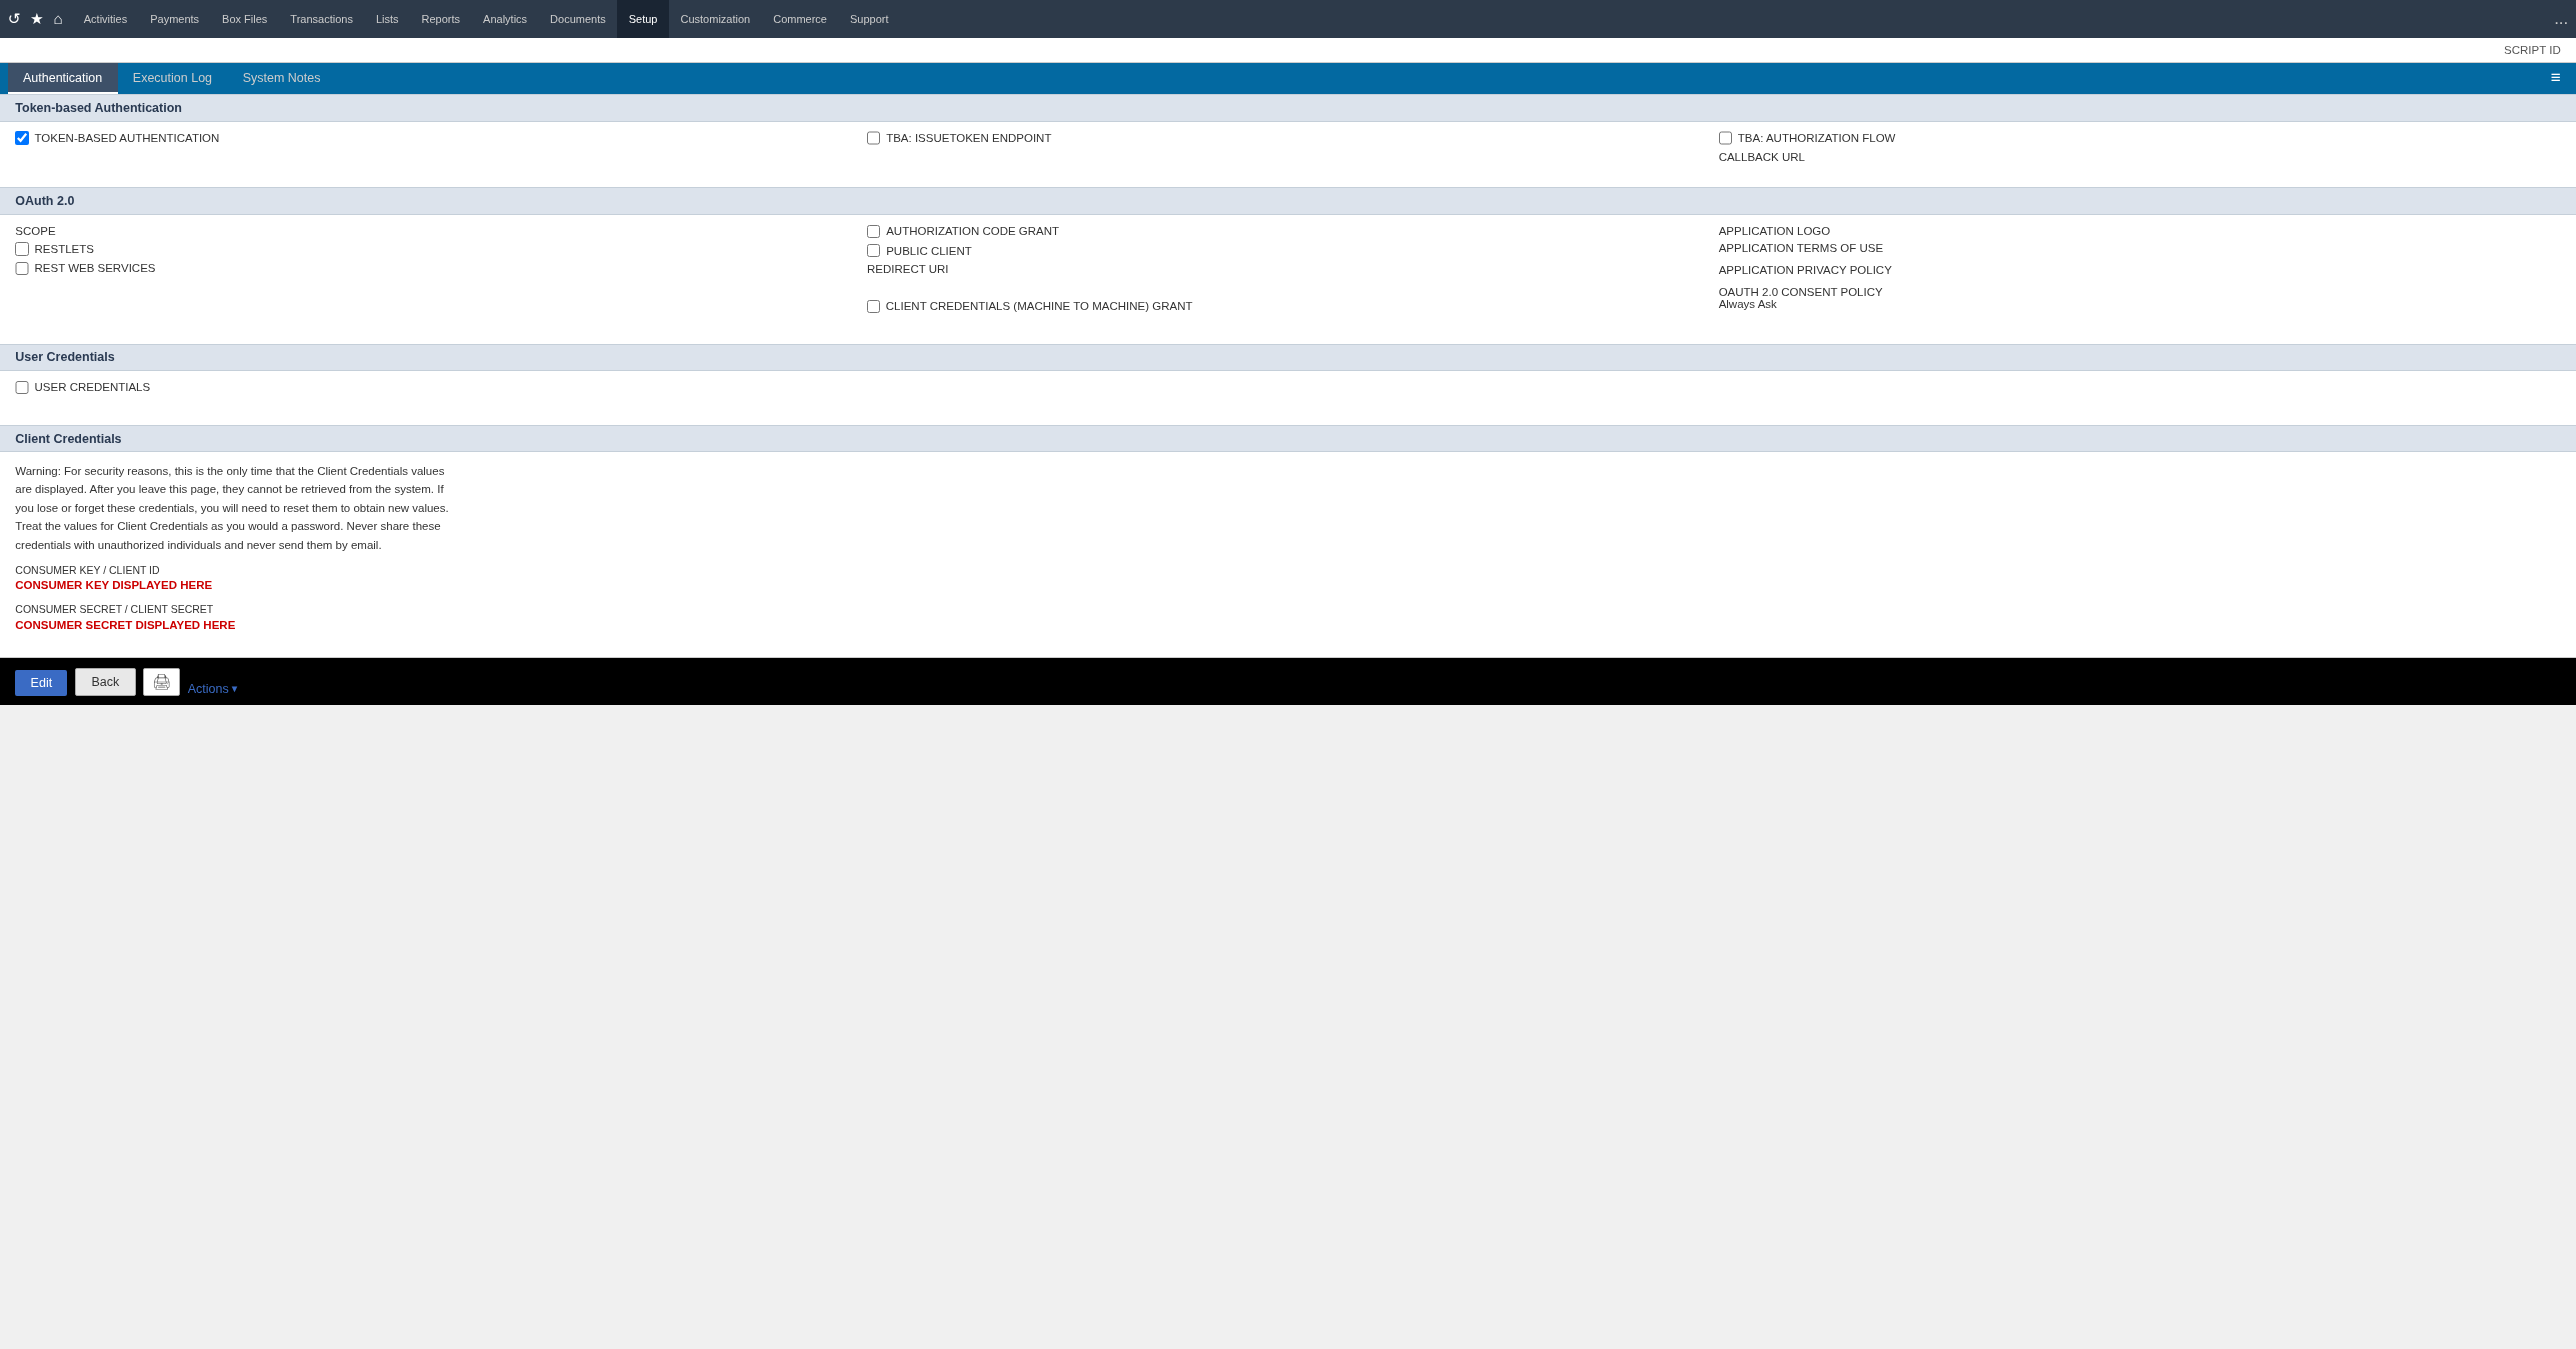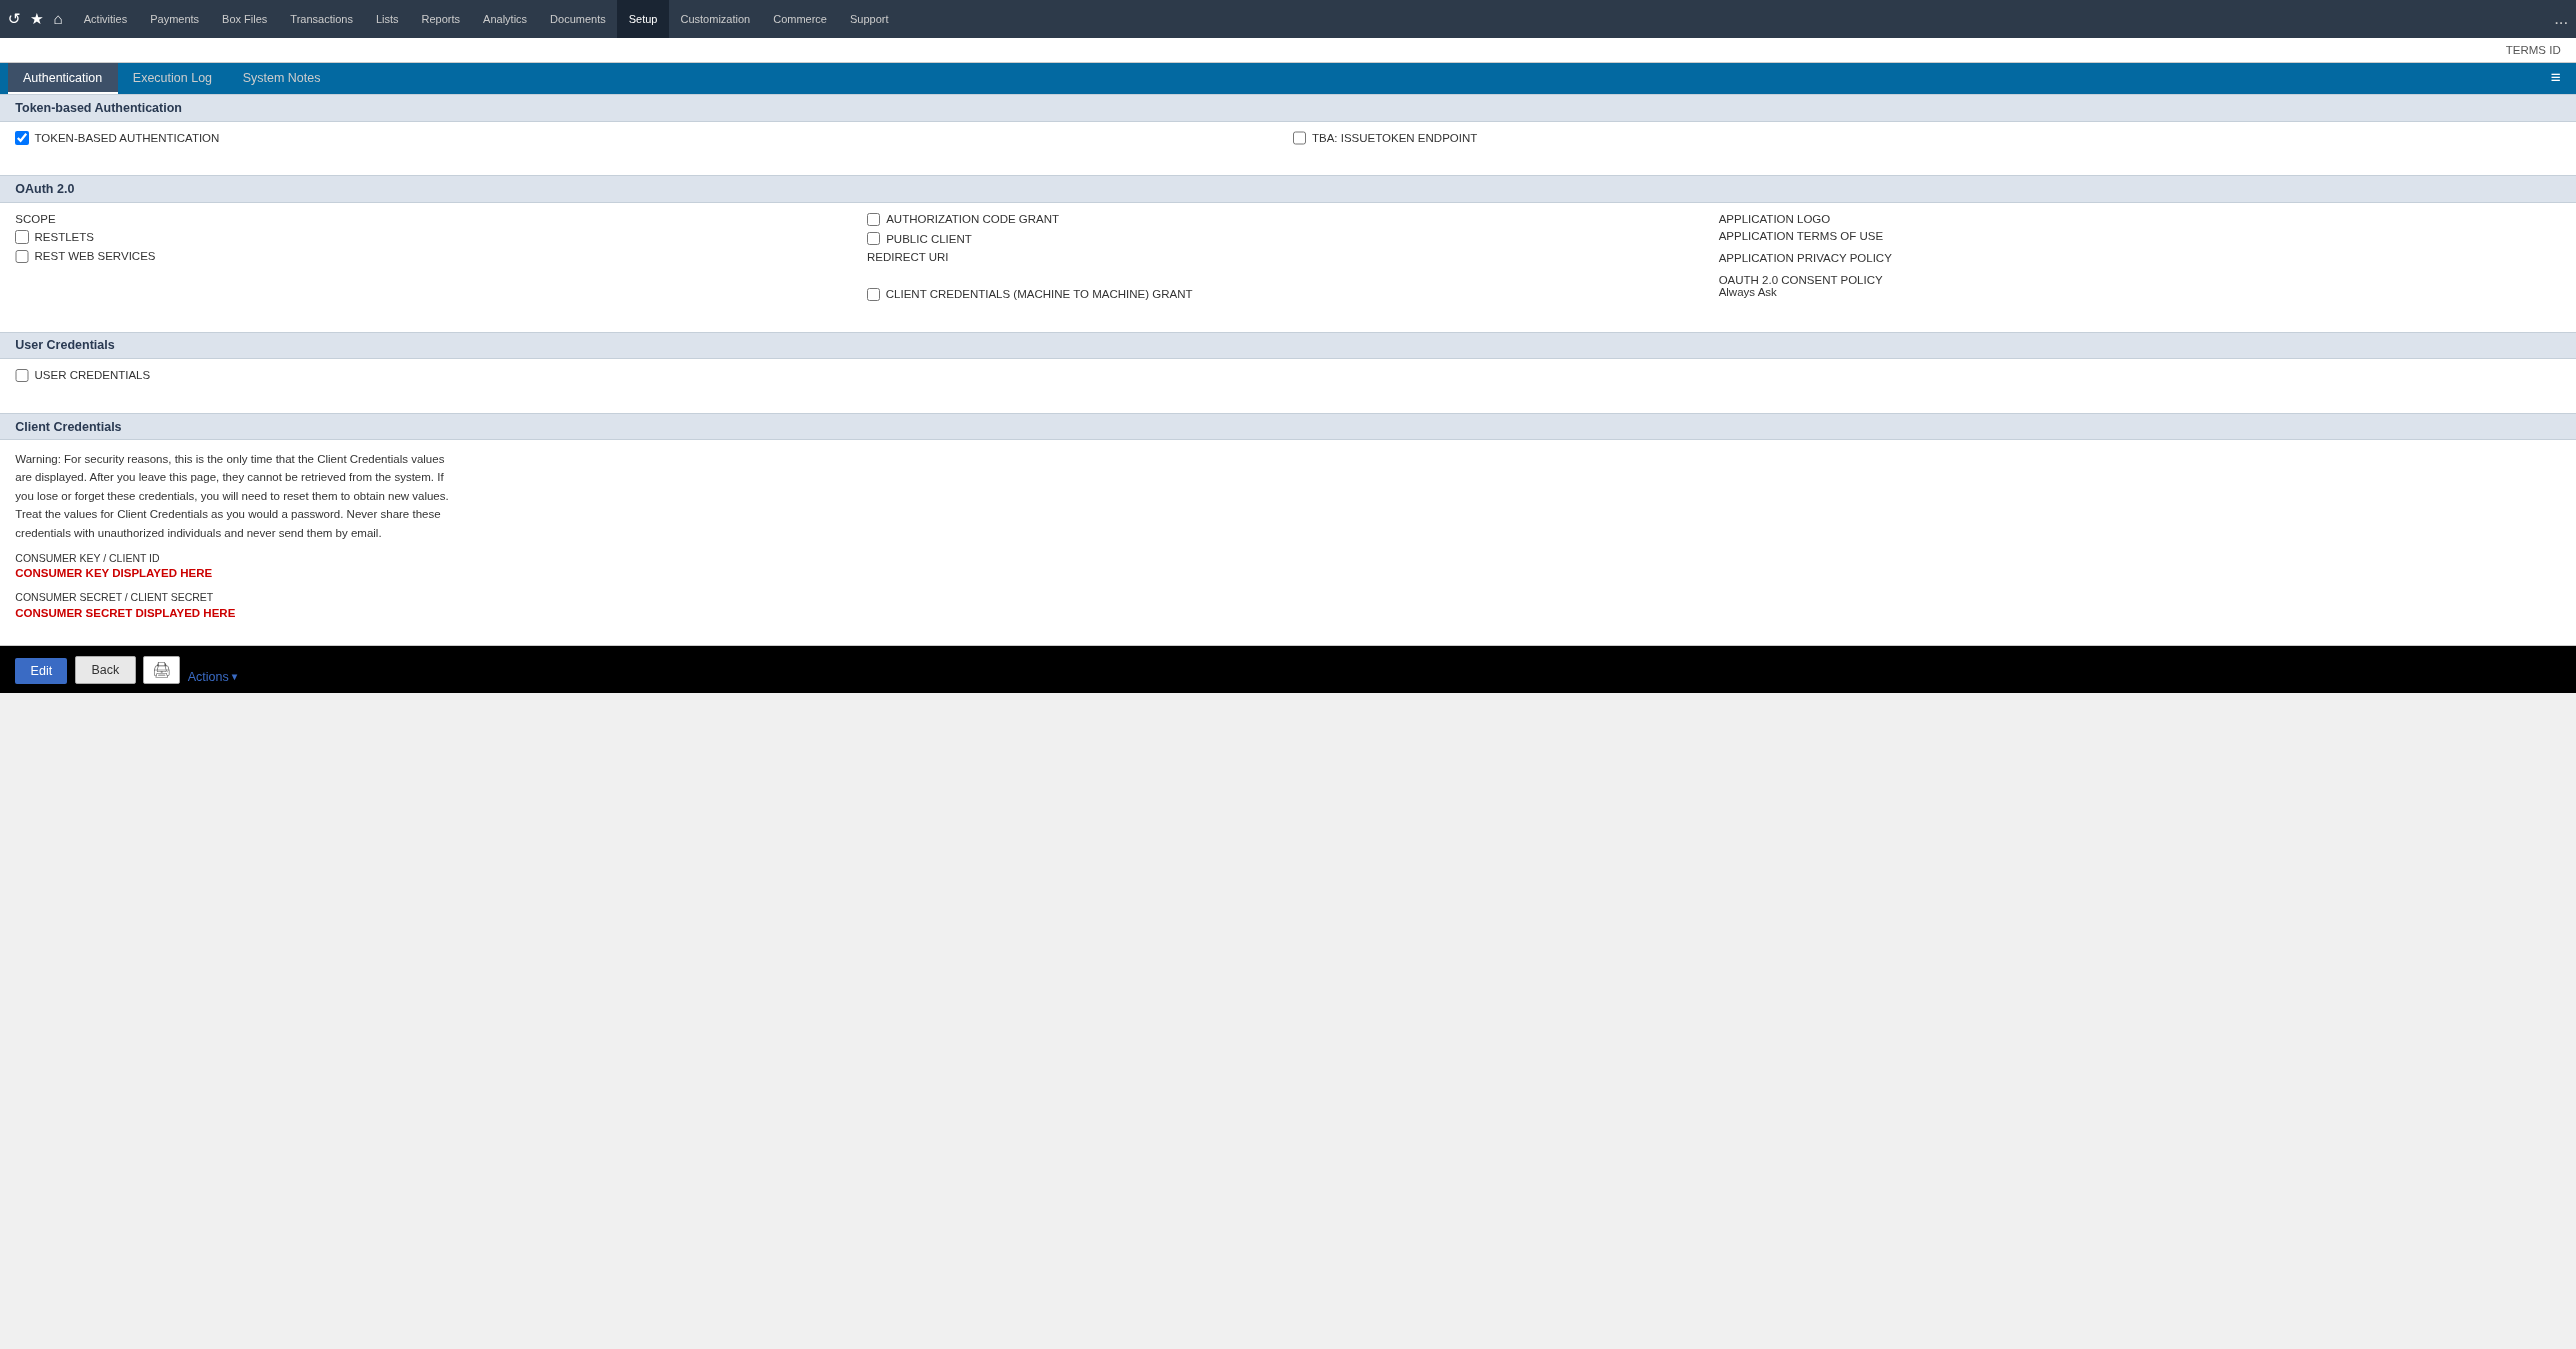--- a/index.html
+++ b/index.html
@@ -282,21 +282,21 @@
     <span class="nav-item">Documents</span>
     <span class="nav-item active">Setup</span>
     <span class="nav-item">Customization</span>
     <span class="nav-item">Commerce</span>
     <span class="nav-item">Support</span>
   </div>
   <span class="nav-more">...</span>
 </nav>
 
 <div class="script-id-bar">
-  <span>TERMS ID</span>
+  <span>SCRIPT ID</span>
 </div>
 
 <div class="tab-bar">
   <span class="tab active">Authentication</span>
   <span class="tab">Execution Log</span>
   <span class="tab">System Notes</span>
   <span class="tab-menu-icon">≡</span>
 </div>
 
 <div class="content">
@@ -308,20 +308,27 @@
         <div class="checkbox-item">
           <input type="checkbox" checked="" style="">
           <span class="checkbox-label">TOKEN-BASED AUTHENTICATION</span>
         </div>
       </div>
       <div class="col-third">
         <div class="checkbox-item">
           <input type="checkbox" style="">
           <span class="checkbox-label">TBA: ISSUETOKEN ENDPOINT</span>
         </div>
+      </div>
+      <div class="col-third">
+        <div class="checkbox-item">
+          <input type="checkbox" style="">
+          <span class="checkbox-label">TBA: AUTHORIZATION FLOW</span>
+        </div>
+        <div class="callback-row">CALLBACK URL</div>
       </div>
     </div>
   </div>
 
   <div class="section-divider"></div>
 
   <div class="section-header">OAuth 2.0</div>
   <div class="form-section">
     <div class="row-flex">
       <div class="col-third">

